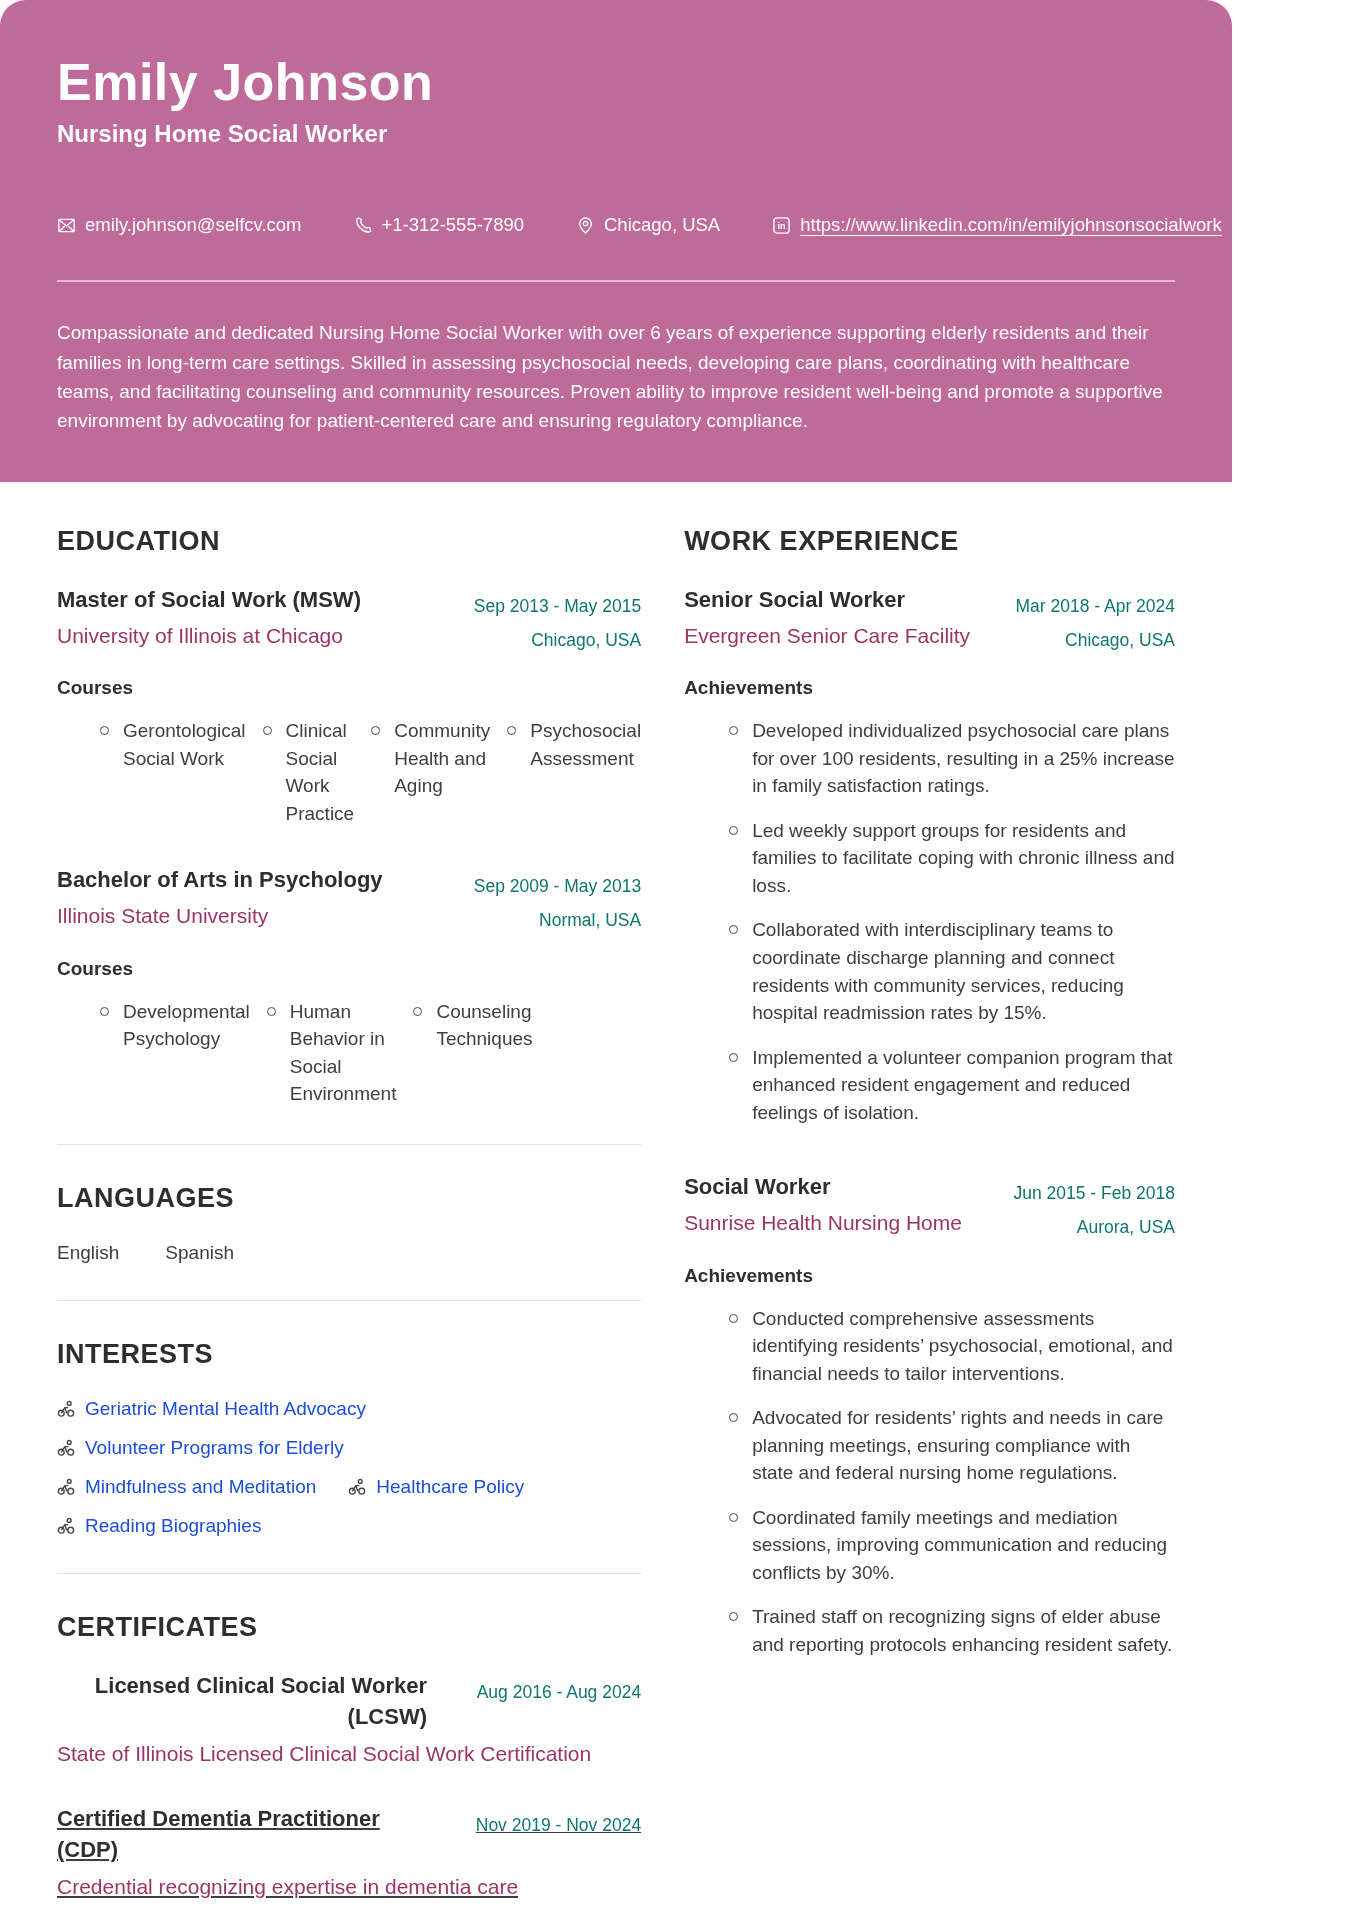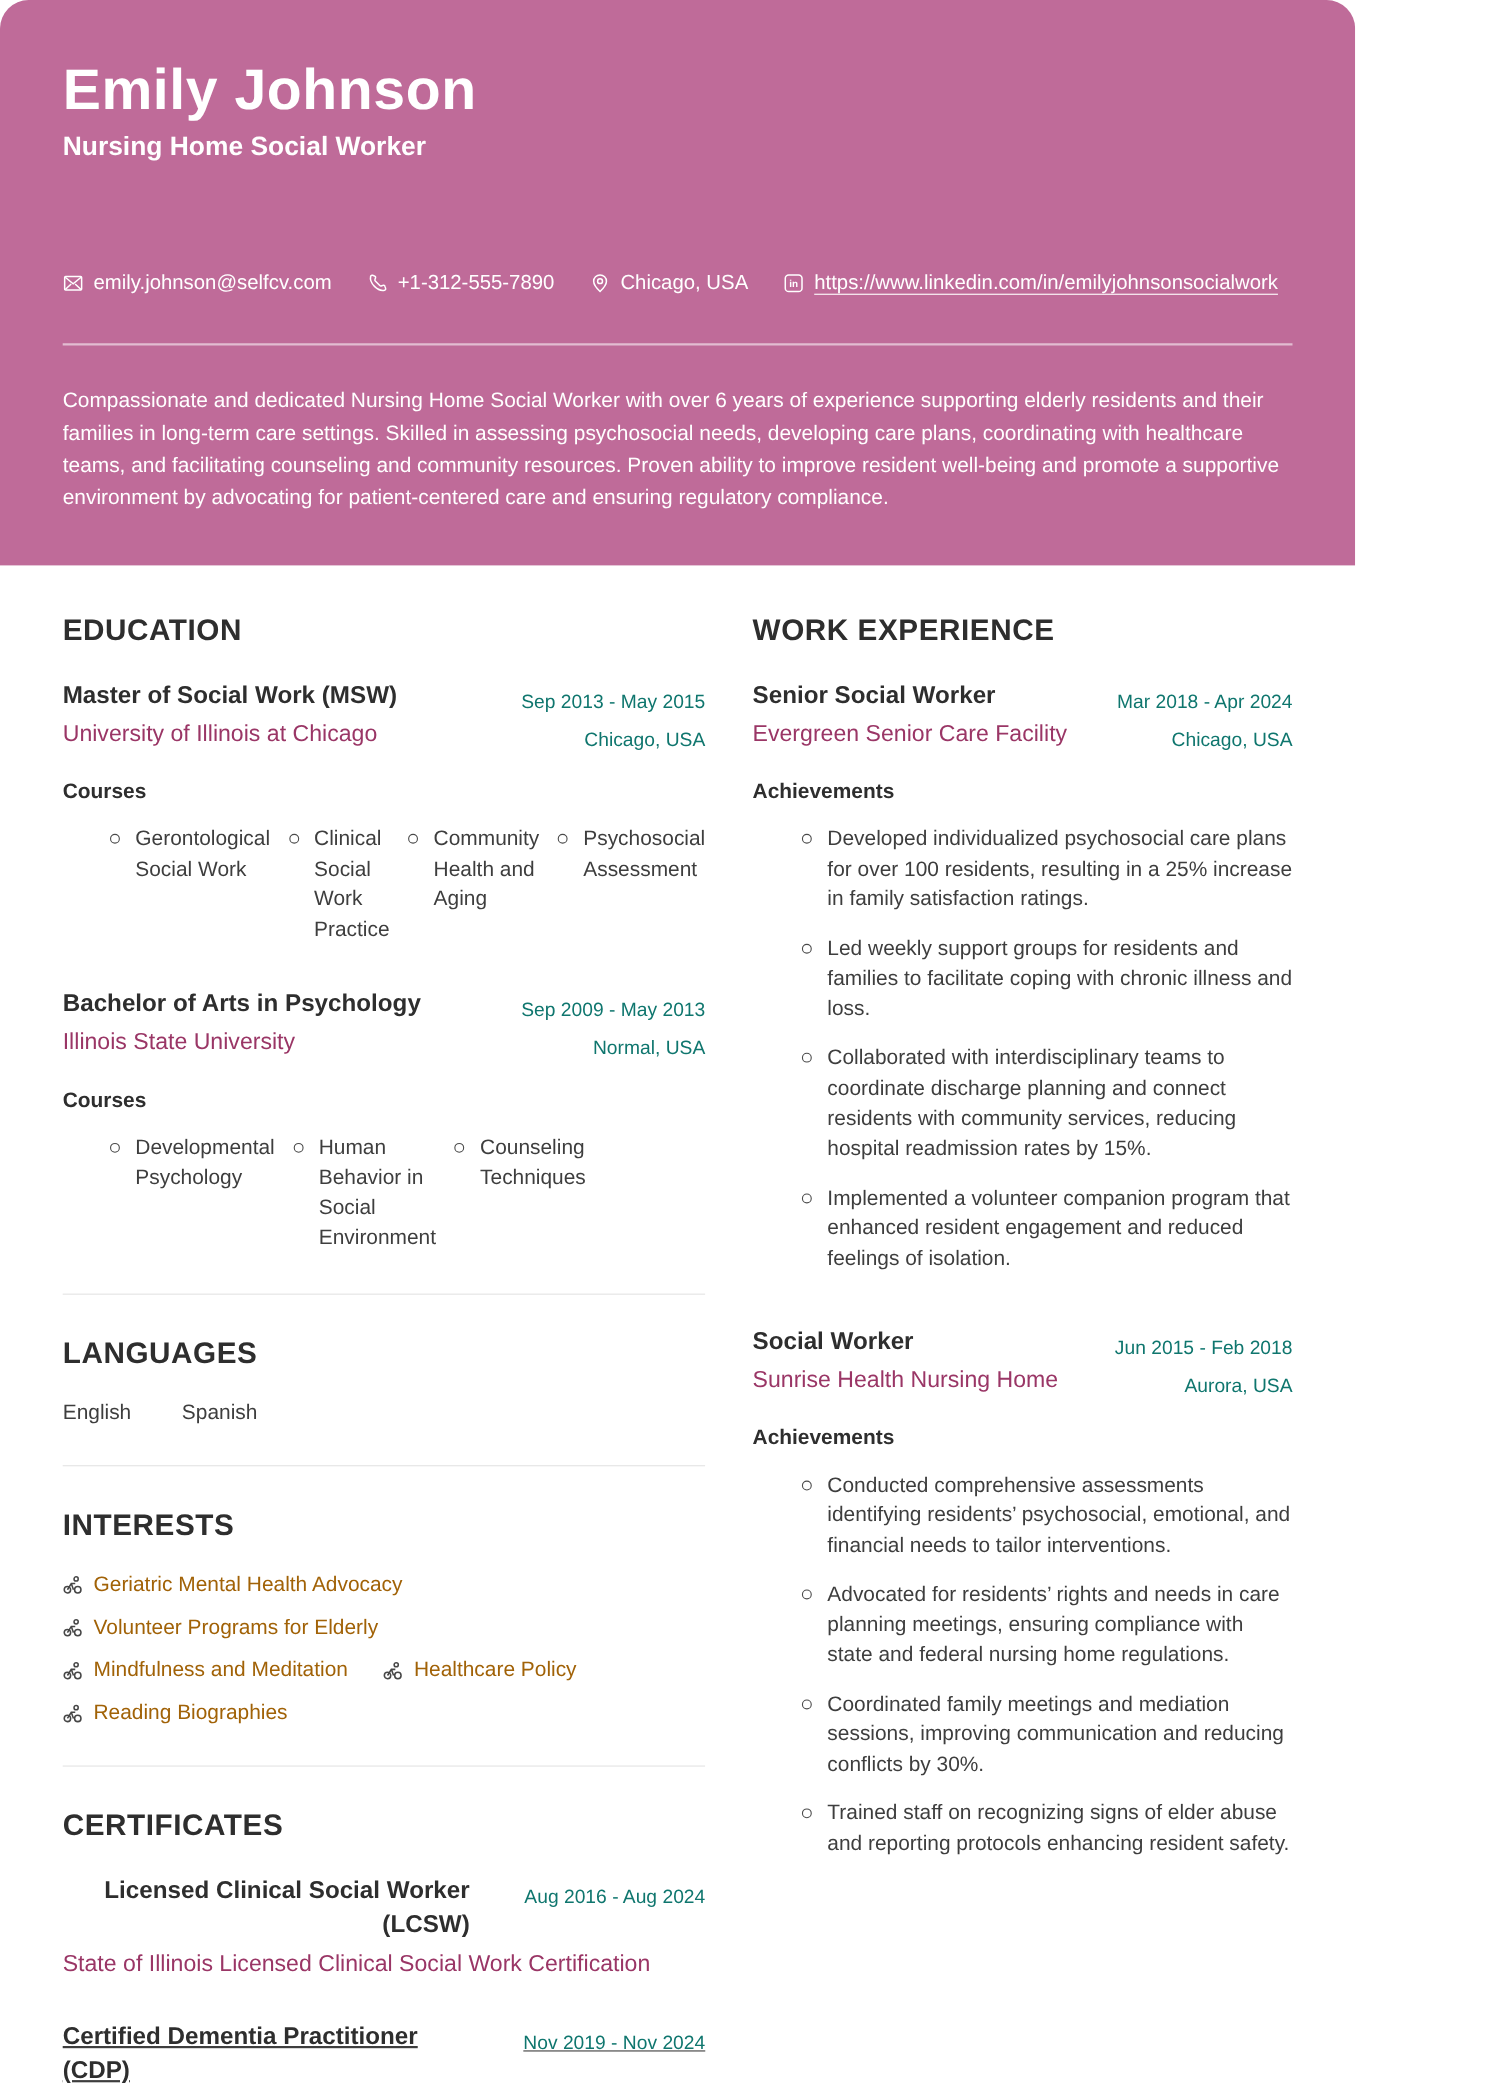--- a/index.html
+++ b/index.html
@@ -4,21 +4,21 @@
 <style>
   * { margin:0; padding:0; box-sizing:border-box; }
   html,body { background:#ffffff; }
   body { font-family:"Liberation Sans","DejaVu Sans",sans-serif; color:#3e3e3e; }
   .page { width:1232px; height:1907px; overflow:hidden; background:#fff;border-radius:26px; }
 
   
   .header { background:#bf6b99; color:#fff; padding:54px 57px 46px; }
   .name { font-size:52px; font-weight:800; line-height:1.08; letter-spacing:0.5px; }
   .job-title { font-size:24px; font-weight:700; margin-top:10px; }
-  .contact-row { margin-top:98px; display:flex; align-items:center; gap:32px; font-size:18.5px; }
+  .contact-row { margin-top:66px; display:flex; align-items:center; gap:52px; font-size:18.5px; }
   .contact { display:flex; align-items:center; gap:9px; white-space:nowrap; }
   .contact svg { display:block; }
   .link { color:#fff; text-decoration:underline; text-underline-offset:4px; }
   .header-divider { border:none; border-top:2px solid rgba(255,255,255,0.55); margin-top:44px; }
   .summary { margin-top:36px; font-size:19px; line-height:1.55; max-width:1240px; }
 
   
   .body { padding:44px 57px 0; display:grid; grid-template-columns:1fr 1fr; column-gap:43px; }
   .section-heading { font-size:27px; font-weight:800; color:#2e2e2e; letter-spacing:0.5px; margin-bottom:28px; }
   .entry { margin-bottom:38px; }
@@ -35,21 +35,21 @@
   .courses { display:grid; grid-template-columns:1fr 1fr 1fr 1fr; column-gap:14px; row-gap:24px; margin-left:40px; }
   .achievements { margin-left:42px; }
   .achievements li { margin-bottom:17px; }
 
   .divider { border:none; border-top:1px solid #e3e3e3; margin:36px 0 38px; }
 
   .lang-row { display:flex; gap:46px; font-size:19px; color:#3e3e3e; }
 
   .interests-rows { display:flex; flex-direction:column; gap:17px; }
   .interest-row { display:flex; gap:32px; }
-  .interest { display:flex; align-items:center; gap:10px; font-size:19px; color:#a16207; }
+  .interest { display:flex; align-items:center; gap:10px; font-size:19px; color:#1d4ed8; }
   .interest svg { display:block; flex-shrink:0; }
 
   .cert-desc { font-size:21px; color:#9a3666; line-height:1.5; margin-top:6px; }
 </style>
 </head>
 <body>
 
 <div class="page">
 
   <header class="header">

